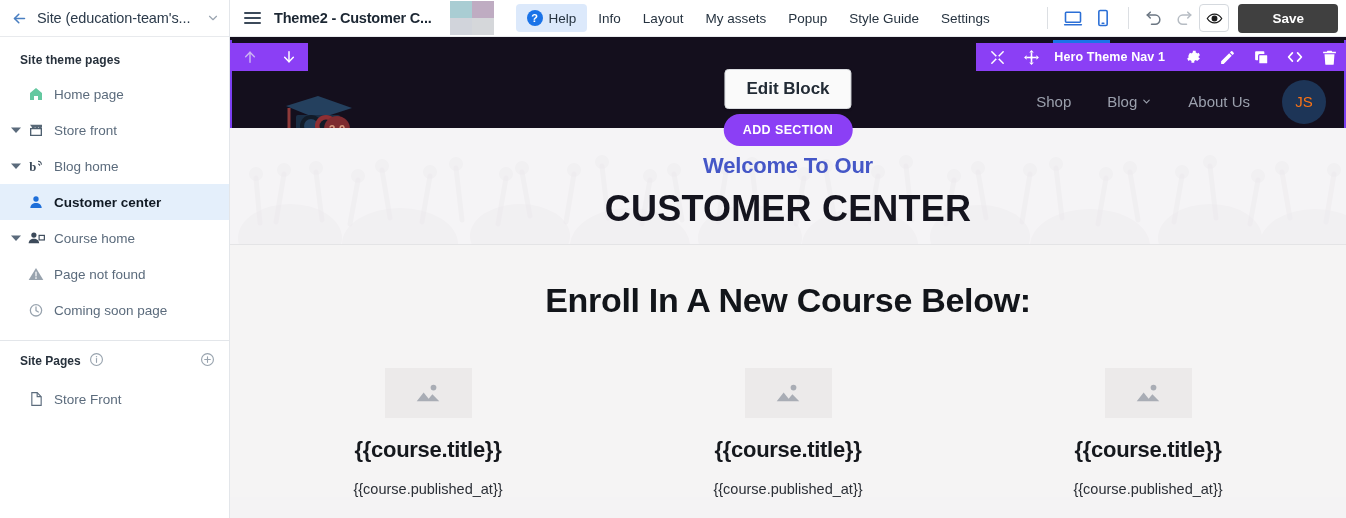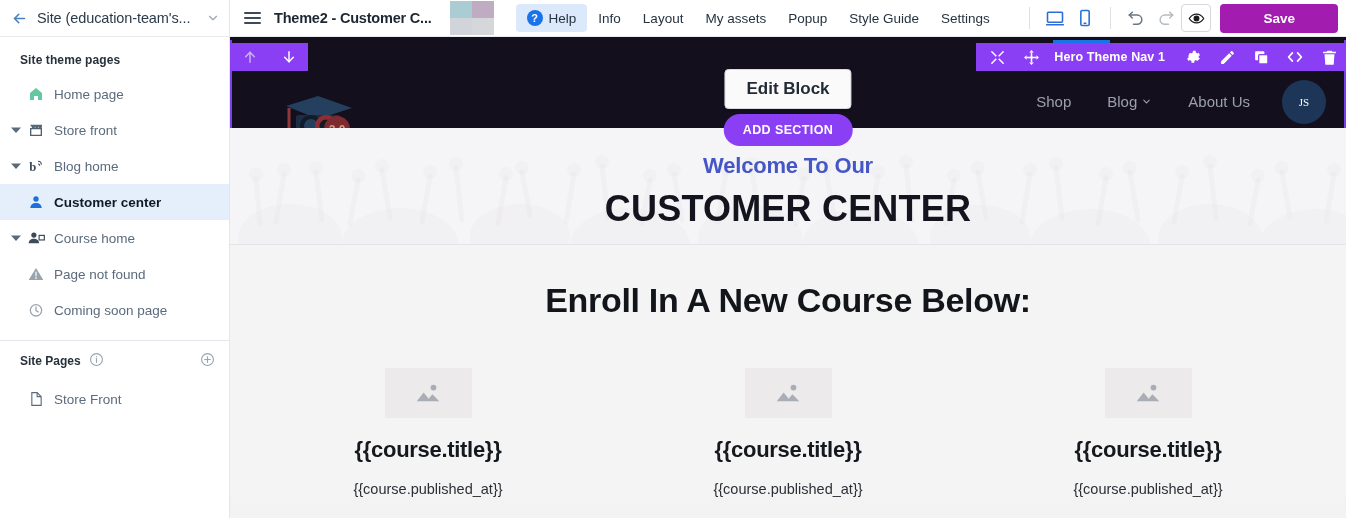--- a/index.html
+++ b/index.html
@@ -98,22 +98,22 @@
     line-height: 1;
   }
   .tb-spacer { flex: 1 1 auto; }
   .tb-sep { width: 1px; height: 22px; background: #dcdfe3; margin: 0 10px; }
   .tb-icon-btn {
     width: 30px; height: 28px; display: flex; align-items: center; justify-content: center;
     cursor: pointer; border-radius: 4px;
   }
   .tb-icon-btn.boxed { border: 1px solid #d5d9de; width: 30px; height: 28px; background: #fff; }
   .save-btn {
-    background: #a21caf; color: #ffffff; font-size: 13.5px; font-weight: bold;
-    border: none; border-radius: 4px; height: 29px; padding: 0 43px;
+    background: #404040; color: #ffffff; font-size: 13.5px; font-weight: bold;
+    border: none; border-radius: 4px; height: 29px; padding: 0 34px;
     margin-left: 9px; cursor: pointer; font-family: inherit;
   }
 
   
   .canvas { flex: 1 1 auto; position: relative; overflow: hidden; background: #f4f3f4; }
 
   .hero-nav {
     position: relative; height: 91px; background: #140f1d;
     border-top: 3px solid #8a3ffc00;
   }
@@ -144,22 +144,22 @@
   .site-nav {
     position: absolute; right: 16px; top: 16px; height: 91px;
     display: flex; align-items: center; gap: 0px; padding-right: 4px;
   }
   .site-nav a {
     color: #9ba0ad; font-size: 15px; text-decoration: none; padding: 0 18px;
     display: flex; align-items: center; gap: 4px; cursor: pointer; white-space: nowrap;
   }
   .avatar {
     width: 44px; height: 44px; border-radius: 50%; background: #1d3557;
-    color: #ffffff; display: flex; align-items: center; justify-content: center;
-    font-size: 11px; margin-left: 14px; cursor: pointer; font-family: Liberation Serif, serif;
+    color: #f97316; display: flex; align-items: center; justify-content: center;
+    font-size: 15px; margin-left: 14px; cursor: pointer;
   }
 
   .edit-block-btn {
     position: absolute; left: 50%; transform: translateX(-50%); top: 29px;
     background: #fafafa; border: 1px solid #d9dbdf; border-radius: 4px;
     font-size: 17px; font-weight: bold; color: #222b35;
     padding: 9px 21px; cursor: pointer; z-index: 8; font-family: inherit;
     box-shadow: 0 1px 2px rgba(0,0,0,.18);
   }
   .add-section-btn {

